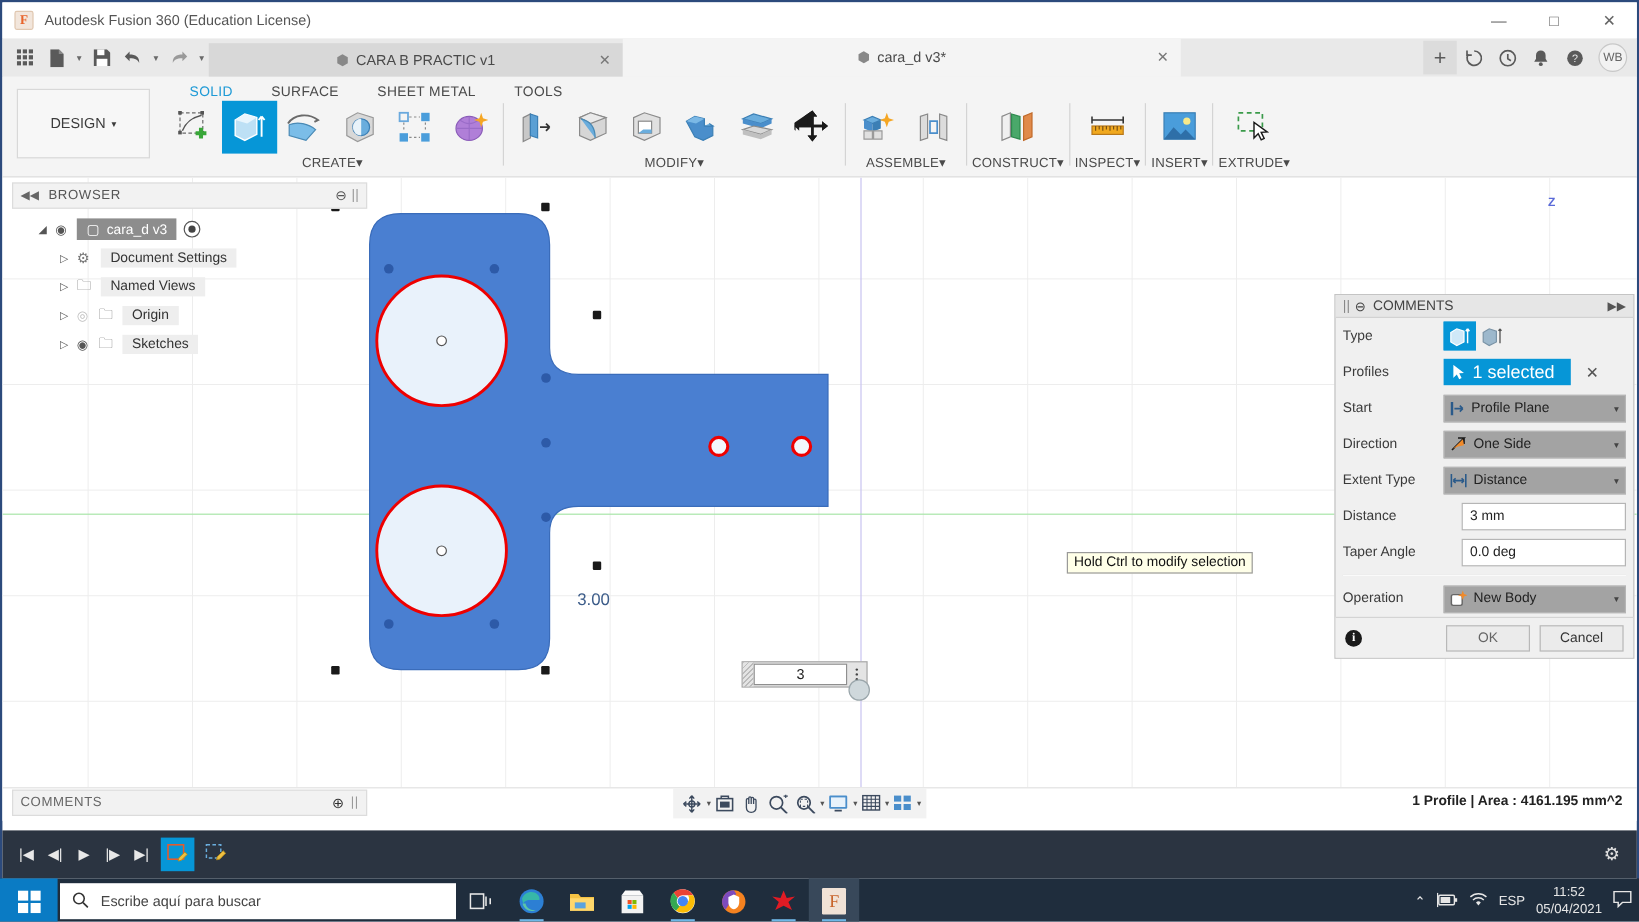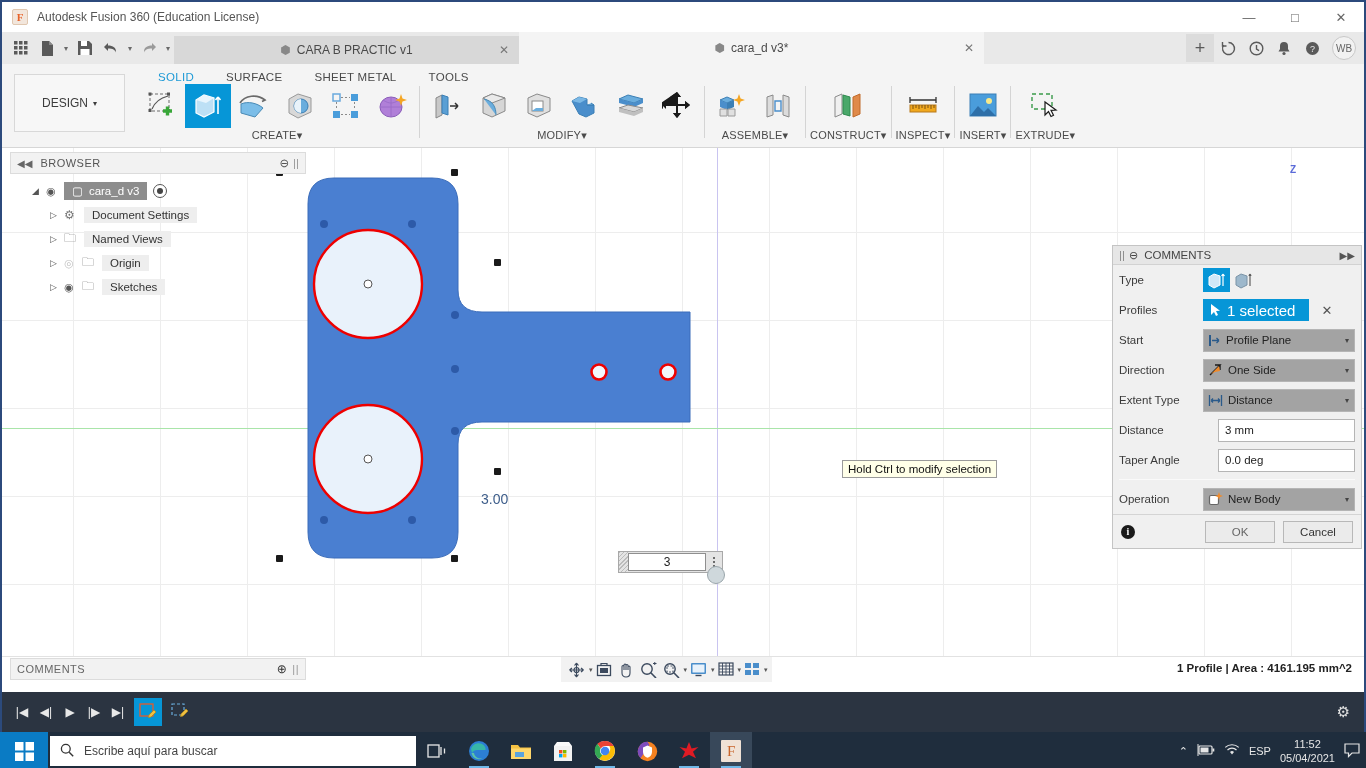--- a/index.html
+++ b/index.html
@@ -137,21 +137,21 @@
   .axis-v { position: absolute; left: 715px; top: 0; width: 1px; height: 508px; background: #c9c4f0; }
   .axis-h { position: absolute; left: 0; top: 280px; width: 1362px; height: 1px; background: #a9e5a9; }
   .shape { position: absolute; left: 276px; top: 24px; }
   .handle {
     position: absolute; width: 7px; height: 7px; background: #1a1a1a; border-radius: 1px;
   }
   .dimtext {
     position: absolute; left: 479px; top: 343px; font-size: 14px; color: #3d5d8a;
   }
   .tooltip {
-    position: absolute; left: 840px; top: 312px;
+    position: absolute; left: 887px; top: 312px;
     background: #ffffe8; border: 1px solid #9a9a9a; padding: 2px 5px;
     font-size: 11.5px; color: #111;
   }
   .inputbox {
     position: absolute; left: 616px; top: 403px; height: 22px;
     display: flex; align-items: stretch; background: #e4e4e4;
     border: 1px solid #a8a8a8;
   }
   .grip { width: 9px; background: repeating-linear-gradient(135deg,#bbb 0 1px,#e4e4e4 1px 3px); }
   .inputbox input {
@@ -276,21 +276,21 @@
   
   .taskbar {
     position: absolute; left: -2px; top: 730px; width: 1366px; height: 38px;
     background: #1f2d3d; display: flex; align-items: center;
   }
   .startbtn {
     width: 48px; height: 38px; display: flex; align-items: center;
     justify-content: center; background: #0a7bc4;
   }
   .searchbox {
-    width: 366px; height: 30px; background: #ffffff; margin-left: 2px;
+    width: 330px; height: 30px; background: #ffffff; margin-left: 2px;
     display: flex; align-items: center; padding: 0 10px; color: #444;
     font-size: 12px;
   }
   .searchbox .mag { margin-right: 10px; font-size: 13px; color: #333; }
   .tbicon {
     width: 42px; height: 38px; display: flex; align-items: center;
     justify-content: center; position: relative;
   }
   .tbicon.run::after {
     content: ""; position: absolute; bottom: 2px; left: 11px; width: 20px;

